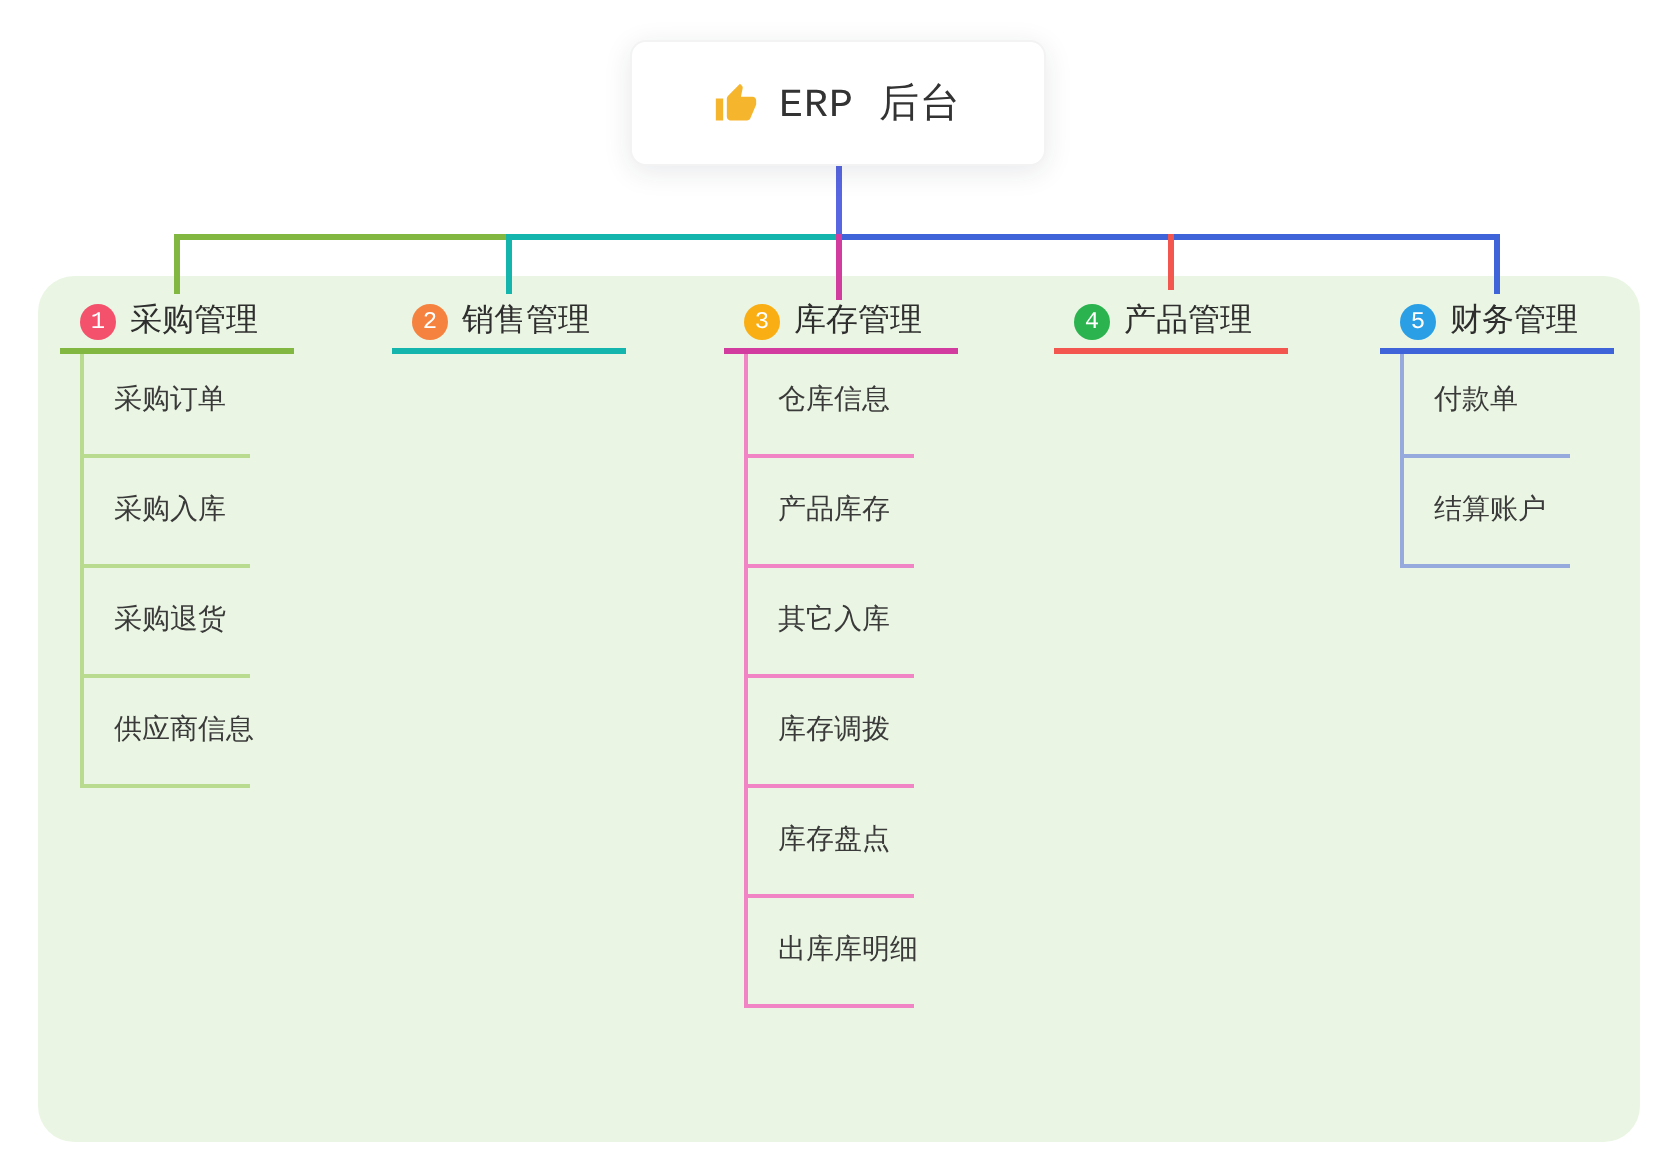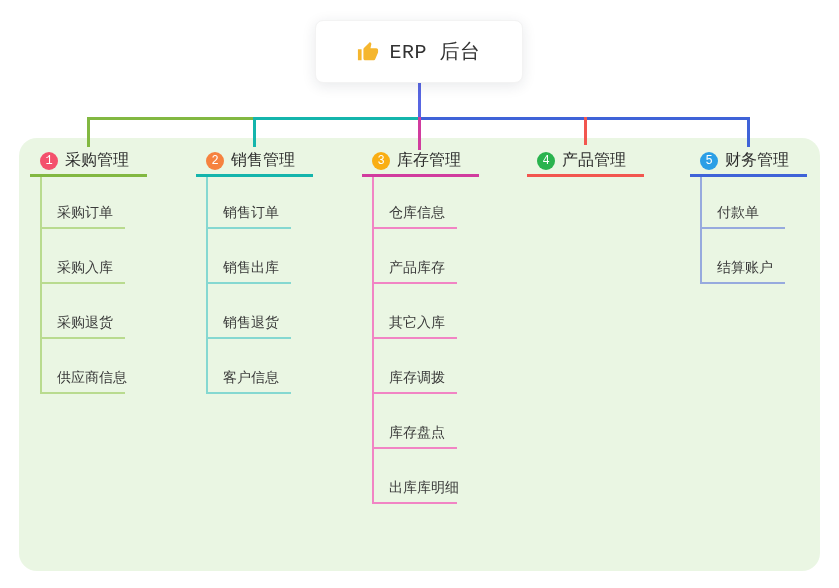--- a/index.html
+++ b/index.html
@@ -31,21 +31,21 @@
     color: #fff; font-size: 12px; line-height: 18px; text-align: center;
   }
   .blabel { font-size: 16px; color: #2e2e2e; white-space: nowrap; }
   .uline { height: 3px; width: 100%; }
 
   .kids { position: relative; width: 100%; }
   .kids::before { content: ""; position: absolute; left: 10px; top: 0; bottom: 0; width: 2px; background: var(--lc); }
   .row { position: relative; height: 55px; cursor: pointer; }
   .row:first-child { height: 52px; }
   .row::after { content: ""; position: absolute; left: 10px; bottom: 0; width: 85px; height: 2px; background: var(--lc); }
-  .kid-label { position: absolute; left: 27px; bottom: 7px; font-size: 14px; color: #3a3a3a; white-space: nowrap; }
+  .kid-label { position: absolute; left: 27px; bottom: 20px; font-size: 14px; color: #3a3a3a; white-space: nowrap; }
 </style>
 </head>
 <body>
 
 <div class="stage">
 
   <div class="panel" title="ERP 后台" style="background: rgb(234, 246, 227);"></div>
 
   <div class="root-card">
     <span class="thumb">
@@ -89,34 +89,20 @@
         </div>
     </div>
   </div>
 
   <div class="branch" style="left:196px;">
     <div class="hdr">
       <span class="badge" style="background: rgb(246, 130, 63);">2</span>
       <span class="blabel">销售管理</span>
     </div>
     <div class="uline" style="background: rgb(20, 181, 172);"></div>
-    <div class="kids" style="--lc: #85d8d1;">
-      <div class="row">
-          <span class="kid-label">销售订单</span>
-        </div>
-      <div class="row">
-          <span class="kid-label">销售出库</span>
-        </div>
-      <div class="row">
-          <span class="kid-label">销售退货</span>
-        </div>
-      <div class="row">
-          <span class="kid-label">客户信息</span>
-        </div>
-    </div>
   </div>
 
   <div class="branch" style="left:362px;">
     <div class="hdr">
       <span class="badge" style="background: rgb(249, 174, 19);">3</span>
       <span class="blabel">库存管理</span>
     </div>
     <div class="uline" style="background: rgb(209, 60, 158);"></div>
     <div class="kids" style="--lc: #f184c4;">
       <div class="row">

